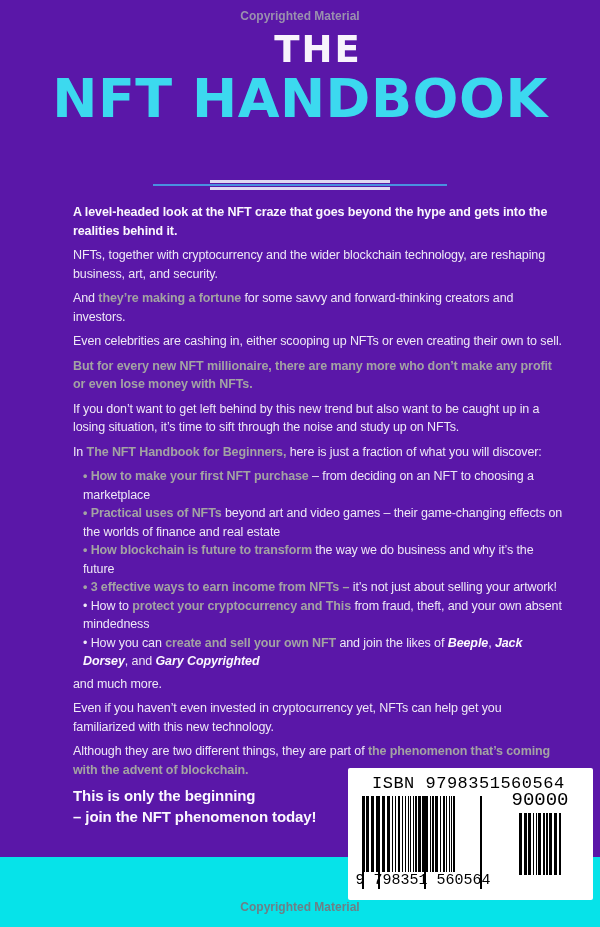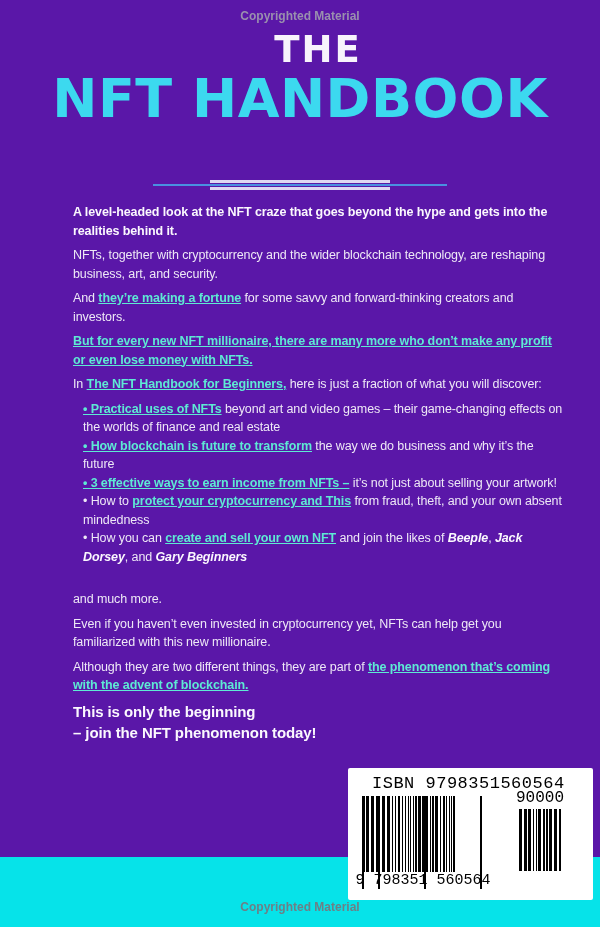--- a/index.html
+++ b/index.html
@@ -29,25 +29,25 @@
   }
   .divider .line-white-bottom{
     position:absolute; top:8px; left:210px; width:180px; height:3px; background:#ded7f2;
   }
   .body-copy{
     position:absolute; top:203px; left:73px; width:492px;
     color:#eee8f6; font-size:12.5px; line-height:18.5px; letter-spacing:-0.1px;
   }
   .body-copy p{margin:0 0 6px 0;}
   .body-copy p.bullet{margin:0 0 0 10px;}
-  .body-copy p.bullet + p.p{margin-top:24px;}
+  .body-copy p.bullet + p.p{margin-top:4px;}
   .body-copy p.tagline{margin-top:4px; font-size:15px; line-height:21px; font-weight:700; color:#fbf8fe;}
   .run-normal{color:#eee8f6;}
   .run-bold{font-weight:700; color:#fbf8fe;}
-  .run-accent{font-weight:700; color:#5eead4;text-decoration:underline;}
+  .run-accent{font-weight:700; color:#a3a3a3;}
   .run-em{font-weight:700; font-style:italic; color:#fbf8fe;}
   .bottom-strip{
     position:absolute; left:0; top:857px; width:600px; height:70px;
     background:#06e3e9; z-index:1;
   }
   .copyright-bottom{
     position:absolute; top:43px; left:0; width:100%;
     text-align:center; font-size:12px; font-weight:700; color:#6d7f86;
   }
   .barcode-box{
@@ -64,21 +64,21 @@
   }
   .main-bars .bar, .supp-bars .bar{background:#000; height:100%;}
   .guard{position:absolute; width:2px; background:#000; top:28px; height:93px;}
   .guard.g1{left:14px;} .guard.g2{left:30px;} .guard.g3{left:76px;} .guard.g4{left:132px;}
   .barcode-digits{
     position:absolute; left:4px; top:104px; width:142px;
     font-family:"Liberation Mono", monospace; font-size:15px; letter-spacing:0px;
     text-align:center; background:transparent; white-space:pre;
   }
   .supp{position:absolute; left:150px; top:21px; width:84px; text-align:center;}
-  .supp-label{font-family:"Liberation Mono", monospace; font-size:16px;}
+  .supp-label{font-family:"Liberation Mono", monospace; font-size:19px;}
   .supp-bars{height:62px; margin-top:2px; display:flex; align-items:stretch; justify-content:center;}
 </style>
 </head>
 <body>
 
 <div class="page">
 
   <div class="copyright-top">Copyrighted Material</div>
 
   <div class="title-block">
@@ -89,29 +89,32 @@
   <div class="divider">
     <span class="line-white-top"></span>
     <span class="line-blue"></span>
     <span class="line-white-bottom"></span>
   </div>
 
   <div class="body-copy" id="body-copy">
       <p class="p"><span class="run-bold">A level-headed look at the NFT craze that goes beyond the hype and gets into the realities behind it.</span></p>
       <p class="p"><span class="run-normal">NFTs, together with cryptocurrency and the wider blockchain technology, are reshaping business, art, and security.</span></p>
       <p class="p"><span class="run-normal">And </span><span class="run-accent">they’re making a fortune</span><span class="run-normal"> for some savvy and forward-thinking creators and investors.</span></p>
+      <p class="p"><span class="run-normal">Even celebrities are cashing in, either scooping up NFTs or even creating their own to sell.</span></p>
       <p class="p"><span class="run-accent">But for every new NFT millionaire, there are many more who don’t make any profit or even lose money with NFTs.</span></p>
+      <p class="p"><span class="run-normal">If you don’t want to get left behind by this new trend but also want to be caught up in a losing situation, it’s time to sift through the noise and study up on NFTs.</span></p>
       <p class="p"><span class="run-normal">In </span><span class="run-accent">The NFT Handbook for Beginners,</span><span class="run-normal"> here is just a fraction of what you will discover:</span></p>
+      <p class="bullet"><span class="run-accent">• How to make your first NFT purchase</span><span class="run-normal"> – from deciding on an NFT to choosing a marketplace</span></p>
       <p class="bullet"><span class="run-accent">• Practical uses of NFTs</span><span class="run-normal"> beyond art and video games – their game-changing effects on the worlds of finance and real estate</span></p>
       <p class="bullet"><span class="run-accent">• How blockchain is future to transform</span><span class="run-normal"> the way we do business and why it’s the future</span></p>
       <p class="bullet"><span class="run-accent">• 3 effective ways to earn income from NFTs –</span><span class="run-normal"> it’s not just about selling your artwork!</span></p>
       <p class="bullet"><span class="run-normal">• How to </span><span class="run-accent">protect your cryptocurrency and This</span><span class="run-normal"> from fraud, theft, and your own absent mindedness</span></p>
-      <p class="bullet"><span class="run-normal">• How you can </span><span class="run-accent">create and sell your own NFT</span><span class="run-normal"> and join the likes of </span><span class="run-em">Beeple</span><span class="run-normal">, </span><span class="run-em">Jack Dorsey</span><span class="run-normal">, and </span><span class="run-em">Gary Beginners</span></p>
+      <p class="bullet"><span class="run-normal">• How you can </span><span class="run-accent">create and sell your own NFT</span><span class="run-normal"> and join the likes of </span><span class="run-em">Beeple</span><span class="run-normal">, </span><span class="run-em">Jack Dorsey</span><span class="run-normal">, and </span><span class="run-em">Gary Copyrighted</span></p>
       <p class="p"><span class="run-normal">and much more.</span></p>
-      <p class="p"><span class="run-normal">Even if you haven’t even invested in cryptocurrency yet, NFTs can help get you familiarized with this new millionaire.</span></p>
+      <p class="p"><span class="run-normal">Even if you haven’t even invested in cryptocurrency yet, NFTs can help get you familiarized with this new technology.</span></p>
       <p class="p"><span class="run-normal">Although they are two different things, they are part of </span><span class="run-accent">the phenomenon that’s coming with the advent of blockchain.</span></p>
       <p class="tagline"><span class="run-bold">This is only the beginning</span><br><span class="run-bold">– join the NFT phenomenon today!</span></p>
     </div>
 
   <div class="barcode-box">
     <div class="isbn-label">ISBN 9798351560564</div>
     <div class="main-bars" id="main-bars">
         <div class="bar" style="width: 1px; margin-right: 1px;"></div>
         <div class="bar" style="width: 3px; margin-right: 2px;"></div>
         <div class="bar" style="width: 3px; margin-right: 2px;"></div>

